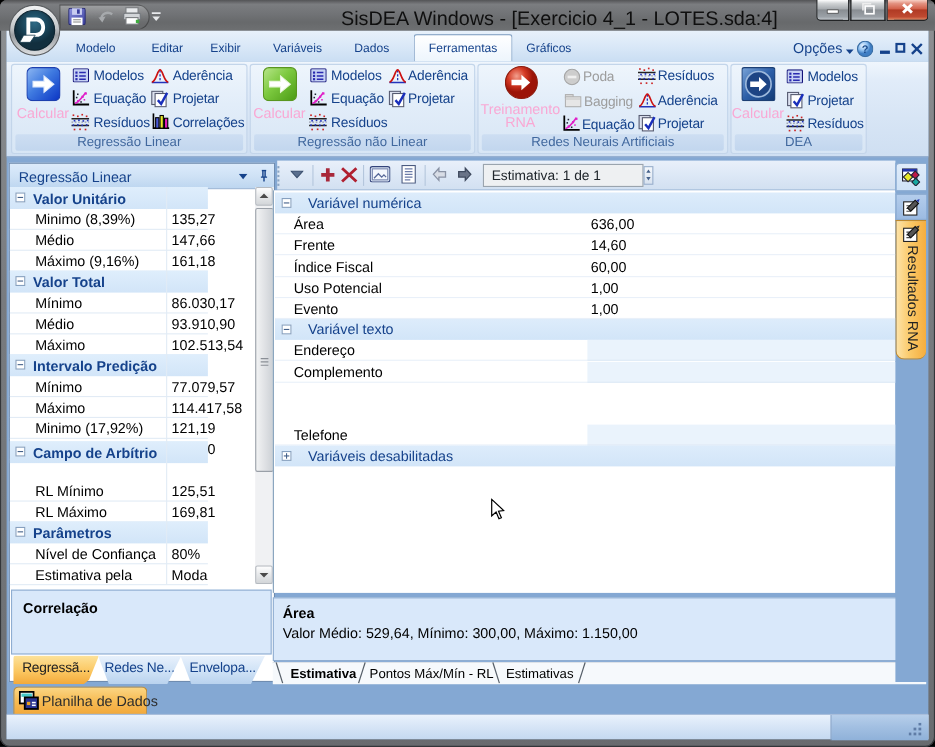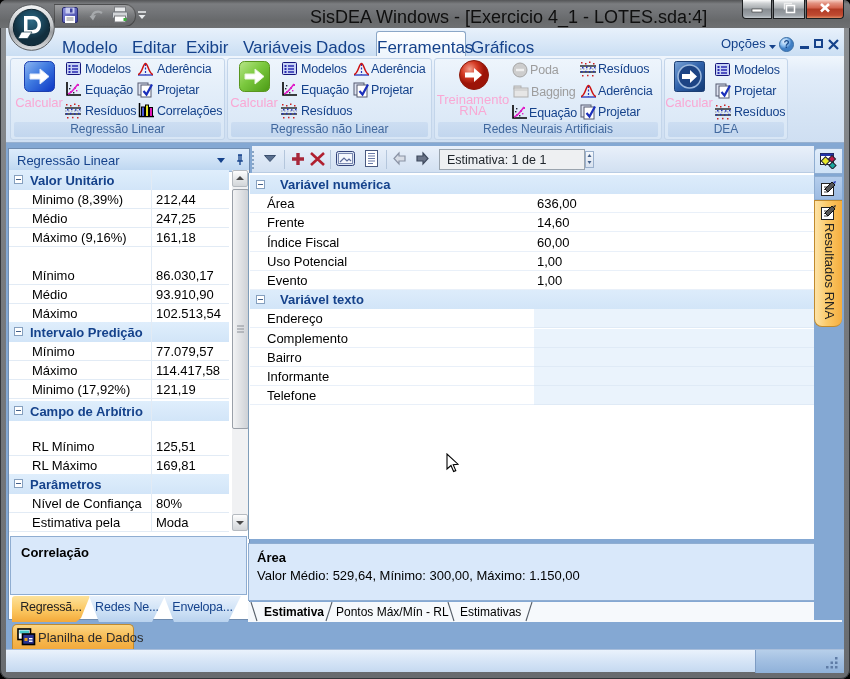--- a/index.html
+++ b/index.html
@@ -22,21 +22,21 @@
   border:1px solid rgba(30,30,30,.45); border-radius:0 11px 11px 0; }
 
 .wbtn { position:absolute; top:0; height:19px; border:1px solid #1c1e20; border-top:none;
   background:linear-gradient(180deg,#fdfdfd 0%,#cfd2d4 18%,#a8acb0 45%,#888d92 50%,#9ba1a7 85%,#c2c8cd 100%); }
 .wbtn.first { border-radius:0 0 0 4px; }
 .wbtn.last  { border-radius:0 0 4px 0;
   background:linear-gradient(180deg,#f7cfc4 0%,#e39180 18%,#d2604a 45%,#b03a24 50%,#bf4a31 85%,#e08a64 100%); }
 
 #menubar { position:absolute; left:6px; top:28px; width:838px; height:28px;
   background:linear-gradient(180deg,#e8f1fb 0%,#d8e7f7 55%,#cadef3 100%); }
-.mtab { position:absolute; top:33px; height:23px; font-size:17px; color:#15428b; padding-top:5px; }
+.mtab { position:absolute; top:33px; height:23px; font-size:11px; color:#15428b; text-align:center; padding-top:5px; }
 #tab-sel { position:absolute; left:376px; top:31px; width:90px; height:25px;
   background:linear-gradient(180deg,#ffffff,#f4f9fe 60%,#edf5fc);
   border:1px solid #8ba7c7; border-bottom:none; border-radius:3px 3px 0 0; }
 #opcoes { position:absolute; left:721px; top:36px; font-size:13px; color:#15428b; }
 
 #ribbon { position:absolute; left:6px; top:56px; width:838px; height:87px;
   background:linear-gradient(180deg,#f0f6fd 0%,#e1ecf9 20%,#d7e5f5 60%,#cfdff2 100%);
   border-bottom:1px solid #97b0cf; }
 .rgroup { position:absolute; top:58px; height:82px;
   background:linear-gradient(180deg,#eef5fc 0%,#e2edf9 45%,#d8e6f5 100%);
@@ -45,21 +45,21 @@
   background:linear-gradient(180deg,#cddef2,#c2d6ee); border-radius:2px;
   color:#41689e; font-size:12px; text-align:center; line-height:15px; }
 .bigbtn { position:absolute; text-align:center; color:#f9a8d4; font-size:13px; }
 .sbtn { position:absolute; height:18px; color:#15428b; font-size:12.5px; letter-spacing:-0.2px; white-space:nowrap; }
 .gray { color:#9d9d9d; }
 
 #leftpanel { position:absolute; left:8px; top:148px; width:242px; height:472px; background:#fff; border:1px solid #6f8cb0; }
 #lp-header { position:absolute; left:0; top:0; width:240px; height:23px;
   background:linear-gradient(180deg,#dcebfb 0%,#cfe2f6 50%,#bdd6f0 100%);
   border-bottom:1px solid #9cb6d6; color:#15428b; font-size:13px; padding:4px 0 0 8px; }
-.lrow { position:absolute; left:0; width:220px; height:20px; font-size:13px; color:#000; }
+.lrow { position:absolute; left:0; width:180px; height:20px; font-size:13px; color:#000; }
 .lrow .lab { position:absolute; left:23px; top:3px; }
 .lrow .val { position:absolute; left:147px; top:3px; }
 .lrow.grp { background:linear-gradient(180deg,#dfeefc,#d2e5f8); color:#15428b; font-weight:bold; }
 .lrow.grp .lab { left:21px; }
 .rowline { border-bottom:1px solid #e2ebf5; }
 .expbox { position:absolute; left:5px; top:5px; width:9px; height:9px; background:#fff; border:1px solid #86a0bf; }
 .expbox:before { content:""; position:absolute; left:1px; top:3px; width:5px; height:1px; background:#44618a; }
 
 #lp-scroll { position:absolute; left:223px; top:21px; width:17px; height:361px; background:#f0f1f3; }
 .sbarrow { position:absolute; left:0; width:16px; height:17px; background:linear-gradient(180deg,#fefefe,#e6e8ea 50%,#d3d6d9); border:1px solid #b5bac0; border-radius:2px; }
@@ -77,21 +77,21 @@
 #mtoolbar { position:absolute; left:252px; top:146px; width:562px; height:27px;
   background:linear-gradient(180deg,#e9f0fa 0%,#dde8f6 50%,#d2e0f1 100%);
   border-bottom:1px solid #b9cce3; }
 #estbox { position:absolute; left:439px; top:149px; width:146px; height:21px; background:#eef0f2; border:1px solid #9aa4ae;
   font-size:12.5px; color:#20262c; padding:3px 0 0 7px; }
 
 #maingrid { position:absolute; left:248px; top:173px; width:566px; height:366px; background:#fff; border-left:1px solid #7f9db9; }
 .mrow { position:absolute; left:1px; width:565px; height:19px; font-size:13px; color:#000; }
 .mrow .lab { position:absolute; left:17px; top:2px; }
 .mrow .val { position:absolute; left:287px; top:2px; }
-.mrow.grp { background:linear-gradient(180deg,#ddecfb,#d2e5f8); color:#15428b; font-weight:bold;text-align:center; }
+.mrow.grp { background:linear-gradient(180deg,#ddecfb,#d2e5f8); color:#15428b; font-weight:normal;text-align:center; }
 .mrow.grp .lab { left:30px; }
 .mexp { position:absolute; left:6px; top:5px; width:9px; height:9px; background:#fff; border:1px solid #86a0bf; }
 .mexp:before { content:""; position:absolute; left:1px; top:3px; width:5px; height:1px; background:#44618a; }
 .mexp.plus:after { content:""; position:absolute; left:3px; top:1px; width:1px; height:5px; background:#44618a; }
 .mrow.rl { border-bottom:1px solid #e9f0f9; }
 .vcell { position:absolute; left:284px; top:0; width:281px; height:19px; background:#eaf3fc; border-bottom:1px solid #dfeaf6; }
 
 #descbox { position:absolute; left:248px; top:543px; width:594px; height:58px; background:#d9e8fa; border:1px solid #8fadd1; font-size:13px; color:#000; }
 #tabrow { position:absolute; left:248px; top:602px; width:594px; height:20px; background:#f4f7fb; border-top:1px solid #aeb6bf; }
 
@@ -489,29 +489,33 @@
     </svg>
 <svg class="abs" style="left:226px;top:5px;" width="10" height="12">
       <path d="M3 1 H7 M4 1 V7 M6 1 V7 M2.2 7 H7.8 M5 7 V11" stroke="#15428b" stroke-width="1.3"></path>
     </svg>
 <div class="lrow grp" style="top:21px;">
       <div class="expbox"></div>
       <div class="lab">Valor Unitário</div>
     </div>
 <div class="lrow rowline" style="top:40px;">
       <div class="lab">Minimo (8,39%)</div>
-      <div class="val">212,44</div>
+      <div class="val">135,27</div>
     </div>
 <div class="lrow rowline" style="top:59px;">
       <div class="lab">Médio</div>
-      <div class="val">247,25</div>
+      <div class="val">147,66</div>
     </div>
 <div class="lrow rowline" style="top:78px;">
       <div class="lab">Máximo (9,16%)</div>
       <div class="val">161,18</div>
+    </div>
+<div class="lrow grp" style="top:97px;">
+      <div class="expbox"></div>
+      <div class="lab">Valor Total</div>
     </div>
 <div class="lrow rowline" style="top:116px;">
       <div class="lab">Mínimo</div>
       <div class="val">86.030,17</div>
     </div>
 <div class="lrow rowline" style="top:135px;">
       <div class="lab">Médio</div>
       <div class="val">93.910,90</div>
     </div>
 <div class="lrow rowline" style="top:154px;">
@@ -651,31 +655,27 @@
       <div class="lab">Variável texto</div>
     </div>
 <div class="mrow rl" style="top:136px;">
       <div class="lab">Endereço</div>
       <div class="vcell"></div>
     </div>
 <div class="mrow rl" style="top:156px;">
       <div class="lab">Complemento</div>
       <div class="vcell"></div>
     </div>
-<div class="mrow rl" style="top:175px;">
-      <div class="lab">Bairro</div>
-      <div class="vcell"></div>
-    </div>
-<div class="mrow rl" style="top:194px;">
-      <div class="lab">Informante</div>
-      <div class="vcell"></div>
-    </div>
 <div class="mrow rl" style="top:213px;">
       <div class="lab">Telefone</div>
       <div class="vcell"></div>
+    </div>
+<div class="mrow grp" style="top:232px;">
+      <div class="mexp plus"></div>
+      <div class="lab">Variáveis desabilitadas</div>
     </div>
 </div>
 <svg class="abs" style="left:446px;top:453px;" width="13" height="20">
     <path d="M1 1 L1 16 L5 12.5 L7.6 18.5 L9.8 17.6 L7.2 11.7 L12 11.2 Z" fill="#fff" stroke="#000" stroke-width="1.1"></path>
   </svg>
 <div id="descbox">
   <div style="position:absolute;left:8px;top:6px;font-weight:bold;">Área</div>
   <div style="position:absolute;left:8px;top:24px;">Valor Médio: 529,64, Mínimo: 300,00, Máximo: 1.150,00</div>
 </div>
 <div id="tabrow"></div>

